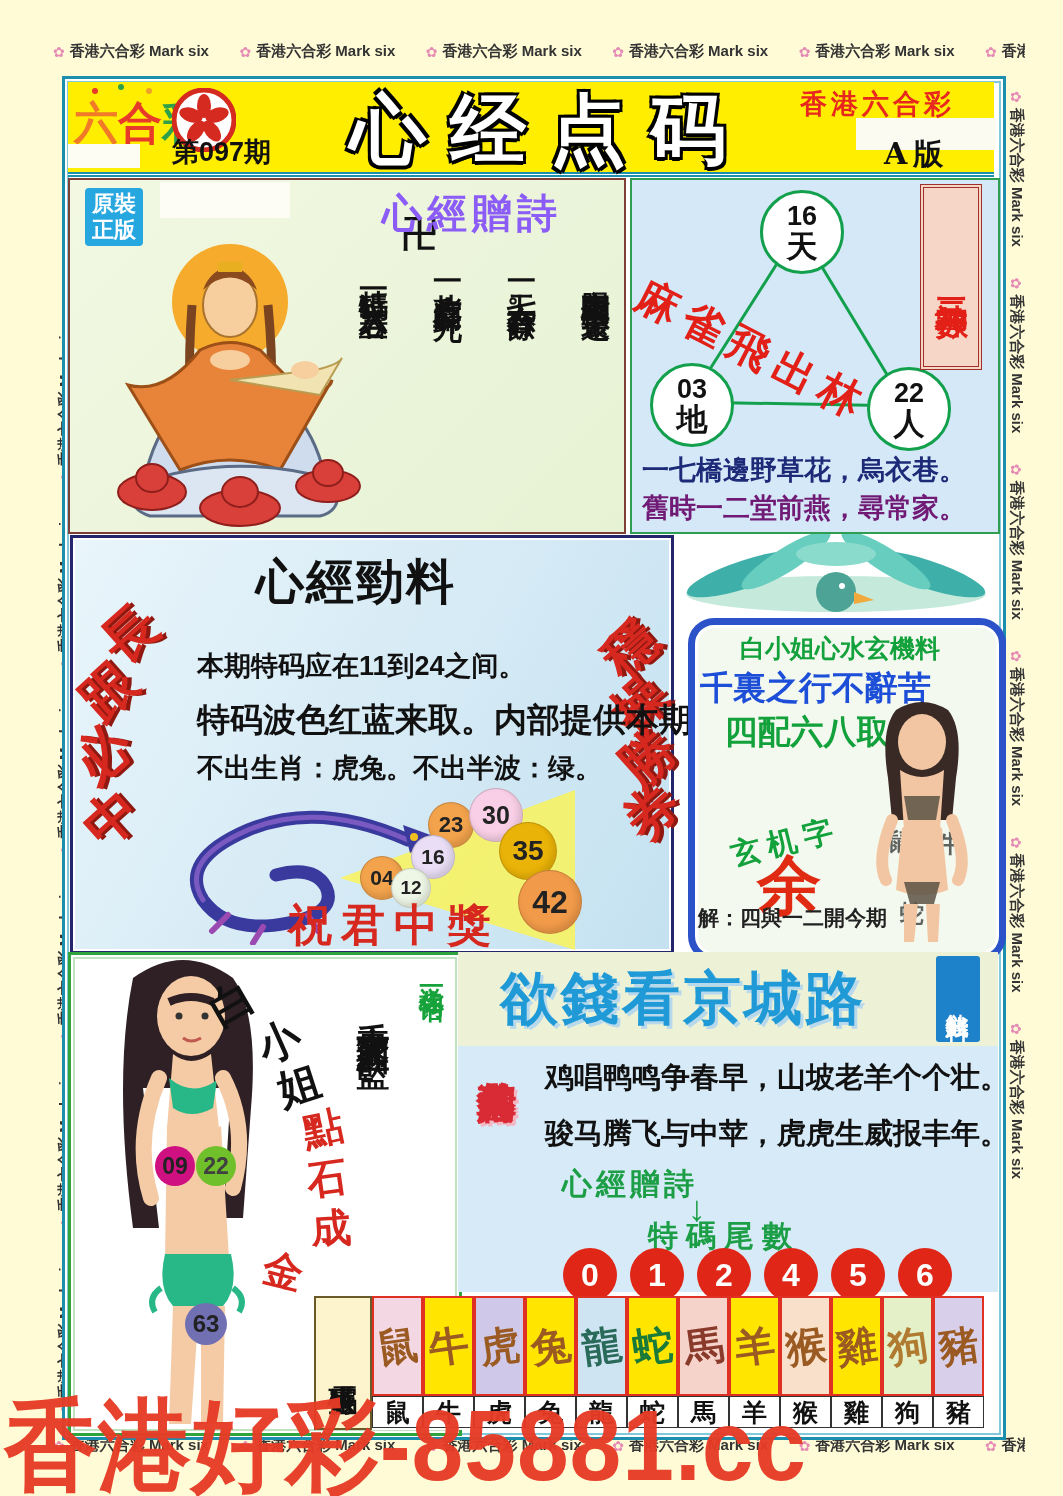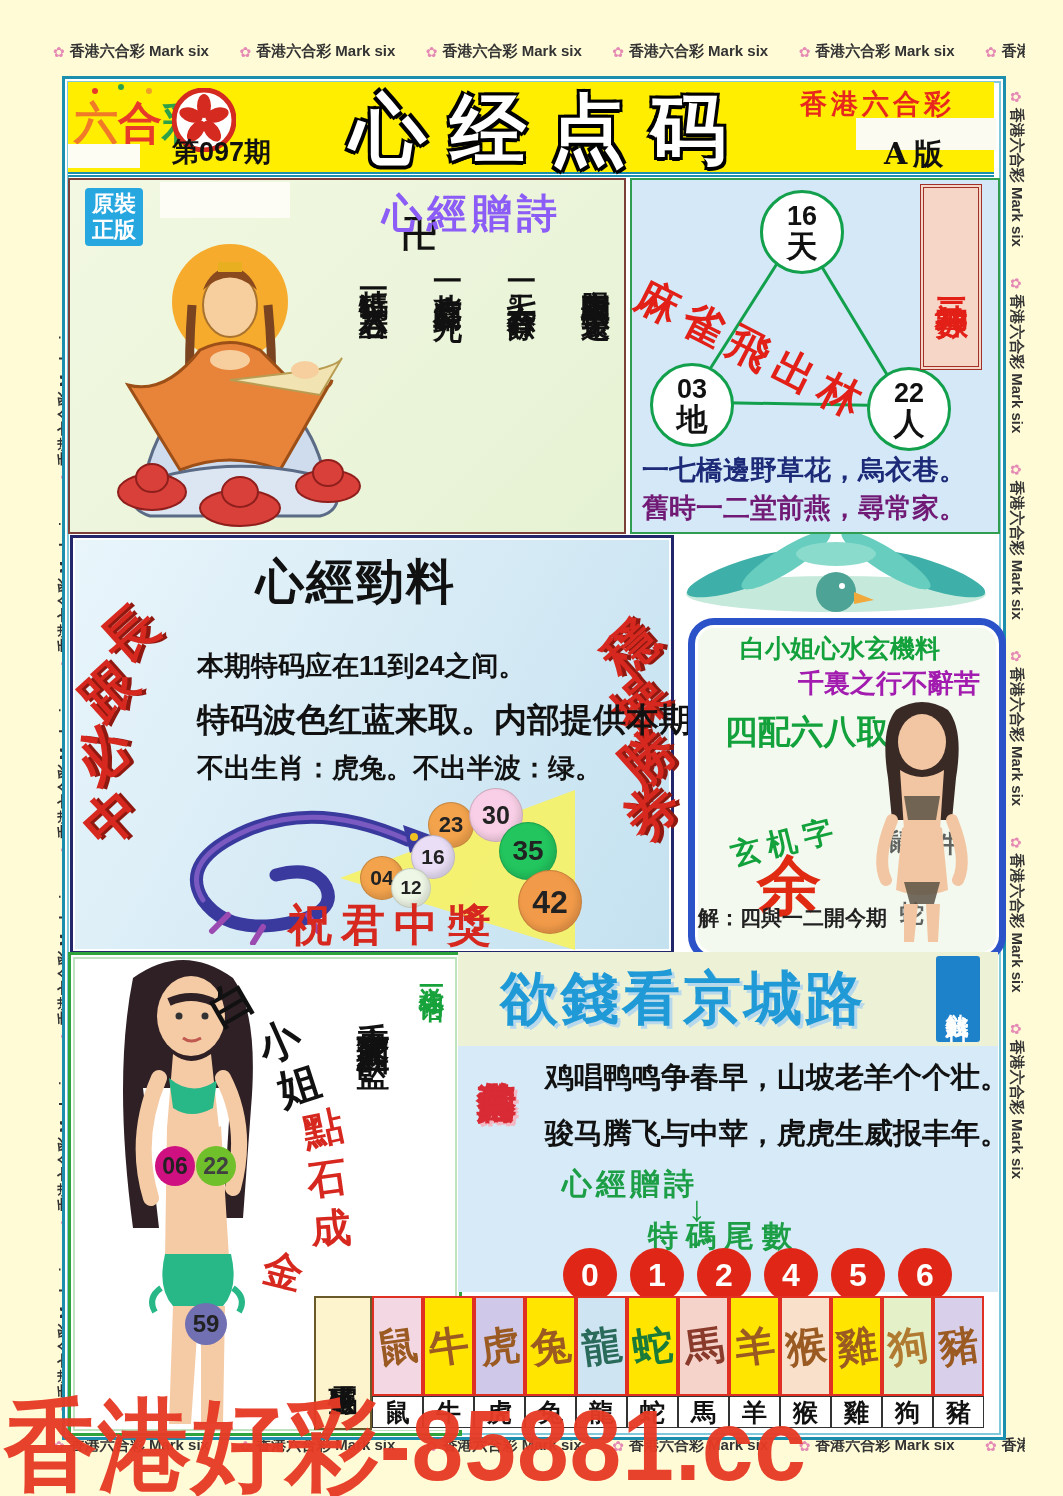--- a/index.html
+++ b/index.html
@@ -253,21 +253,21 @@
   </div>
 <div class="ball" style="left: 411px; top: 835px; width: 42px; height: 42px; font-size: 21px; background: rgb(233, 222, 245);">
     <span>16</span>
   </div>
 <div class="ball" style="left: 360px; top: 856px; width: 42px; height: 42px; font-size: 21px; background: rgb(243, 163, 76);">
     <span>04</span>
   </div>
 <div class="ball" style="left: 391px; top: 868px; width: 38px; height: 38px; font-size: 19px; background: rgb(238, 246, 230);">
     <span>12</span>
   </div>
-<div class="ball" style="left: 499px; top: 822px; width: 56px; height: 56px; font-size: 28px; background: #22c55e;">
+<div class="ball" style="left: 499px; top: 822px; width: 56px; height: 56px; font-size: 28px; background: #eab308;">
     <span>35</span>
   </div>
 <div class="ball" style="left: 518px; top: 870px; width: 62px; height: 62px; font-size: 32px; background: rgb(241, 154, 73);">
     <span>42</span>
   </div>
 <div class="abs serifb" style="left:288px;top:896px;font-size:44px;color:#d6281e;letter-spacing:9px">祝君中獎</div>
 
 <svg class="abs" style="left:676px;top:534px" width="320" height="92" viewBox="0 0 320 92">
   <g opacity="0.9">
     <ellipse cx="160" cy="60" rx="150" ry="18" fill="#bfe8d8"></ellipse>
@@ -276,21 +276,21 @@
     <ellipse cx="110" cy="26" rx="52" ry="12" fill="#57c8b8" transform="rotate(-32 110 26)"></ellipse>
     <ellipse cx="210" cy="26" rx="52" ry="12" fill="#57c8b8" transform="rotate(32 210 26)"></ellipse>
     <ellipse cx="160" cy="20" rx="40" ry="12" fill="#7fd8c8"></ellipse>
     <circle cx="160" cy="58" r="20" fill="#3a9a8a"></circle>
     <circle cx="166" cy="52" r="3" fill="#fff"></circle>
     <path d="M178 58 l20 8 -20 4 Z" fill="#f0a028"></path>
   </g>
 </svg>
 <div class="abs" style="left:688px;top:618px;width:304px;height:330px;background:#f3f9ef;border:7px solid #2b52c8;border-radius:26px;box-shadow:inset 0 0 0 3px #fff"></div>
 <div class="abs" style="left:700px;top:632px;width:280px;text-align:center;font-size:25px;font-weight:bold;color:#13a13c">白小姐心水玄機料</div>
-<div class="abs" style="left:700px;top:666px;width:280px;text-align:right;font-size:26px;font-weight:bold;color:#a21caf">千裏之行不辭苦</div>
+<div class="abs" style="left:700px;top:666px;width:280px;text-align:left;font-size:33px;font-weight:bold;color:#1d4ed8">千裏之行不辭苦</div>
 <div class="abs" style="left:700px;top:710px;width:280px;text-align:center;font-size:33px;font-weight:bold;color:#13a13c">四配六八取合數</div>
 <div class="abs serifb" style="left:730px;top:822px;font-size:30px;color:#13a13c;letter-spacing:7px;transform:rotate(-14deg)">玄机字</div>
 <div class="abs serifb" style="left:757px;top:842px;font-size:64px;color:#e02a12">余</div>
 <div class="abs serifb" style="left:698px;top:904px;font-size:21px;color:#222">解：四與一二開今期</div>
 <span class="abs serifb" style="left:888px;top:826px;font-size:24px;opacity:.65">鼠</span>
 <span class="abs serifb" style="left:938px;top:828px;font-size:24px;opacity:.65">牛</span>
 <span class="abs serifb" style="left:900px;top:898px;font-size:24px;opacity:.65">蛇</span>
 <svg class="abs" style="left:856px;top:700px" width="132" height="242" viewBox="0 0 132 242">
   <path d="M40 10 Q66 -6 92 10 Q108 30 100 78 L96 120 L36 120 L32 78 Q24 30 40 10Z" fill="#3a2a26"></path>
   <ellipse cx="66" cy="42" rx="24" ry="28" fill="#f2c6a2"></ellipse>
@@ -312,27 +312,27 @@
   <path d="M110 80 Q118 86 128 80" stroke="#c05a50" stroke-width="3" fill="none"></path>
   <path d="M100 96 Q118 110 138 96 L146 170 Q118 186 94 170 Z" fill="#f5cba6"></path>
   <path d="M96 120 Q120 140 144 122 L140 150 Q118 162 100 150 Z" fill="#28b888"></path>
   <path d="M94 168 Q120 184 148 168 L156 300 Q122 316 92 300 Z" fill="#f5cba6"></path>
   <path d="M92 296 L158 296 Q166 330 150 348 L100 348 Q84 330 92 296Z" fill="#28b888"></path>
   <path d="M86 120 Q60 180 78 240 M150 120 Q176 170 160 230" stroke="#f5cba6" stroke-width="16" fill="none" stroke-linecap="round"></path>
   <path d="M100 348 L126 348 L118 466 L96 466 Z M128 348 L152 348 L150 466 L128 466 Z" fill="#f5cba6"></path>
   <path d="M88 330 q-14 10 -6 24 M160 330 q14 10 6 24" stroke="#28b888" stroke-width="6" fill="none"></path>
 </svg>
 <div class="abs" style="left: 155px; top: 1146px; width: 40px; height: 40px; border-radius: 50%; display: flex; align-items: center; justify-content: center; font-size: 23px; font-weight: bold; color: rgb(34, 34, 34); background: rgb(207, 16, 128);">
-    <span>06</span>
+    <span>09</span>
   </div>
 <div class="abs" style="left: 196px; top: 1146px; width: 40px; height: 40px; border-radius: 50%; display: flex; align-items: center; justify-content: center; font-size: 23px; font-weight: bold; color: #404040; background: rgb(111, 192, 42);">
     <span>22</span>
   </div>
 <div class="abs" style="left: 185px; top: 1303px; width: 42px; height: 42px; border-radius: 50%; display: flex; align-items: center; justify-content: center; font-size: 24px; font-weight: bold; color: rgb(34, 34, 34); background: rgb(112, 112, 178);">
-    <span>59</span>
+    <span>63</span>
   </div>
 <span class="gl" style="left:210px;top:974px;font-size:44px;transform:rotate(-30deg)">白</span>
 <span class="gl" style="left:258px;top:1014px;font-size:42px;transform:rotate(-24deg)">小</span>
 <span class="gl" style="left:278px;top:1058px;font-size:42px;transform:rotate(-18deg)">姐</span>
 <span class="gl" style="left:303px;top:1101px;font-size:40px;color:#d6281e;transform:rotate(-12deg)">點</span>
 <span class="gl" style="left:307px;top:1151px;font-size:40px;color:#d6281e;transform:rotate(-8deg)">石</span>
 <span class="gl" style="left:311px;top:1201px;font-size:40px;color:#d6281e;transform:rotate(-4deg)">成</span>
 <span class="gl" style="left:263px;top:1244px;font-size:40px;color:#d6281e;transform:rotate(14deg)">金</span>
 <div class="abs v serifb" style="left:350px;top:995px;height:282px;font-size:33px;letter-spacing:6px">千裏驚紅四一籃</div>
 <div class="abs v" style="left:416px;top:968px;height:180px;font-size:25px;font-weight:bold;color:#17a23b;letter-spacing:2px">送你一句话：</div>

